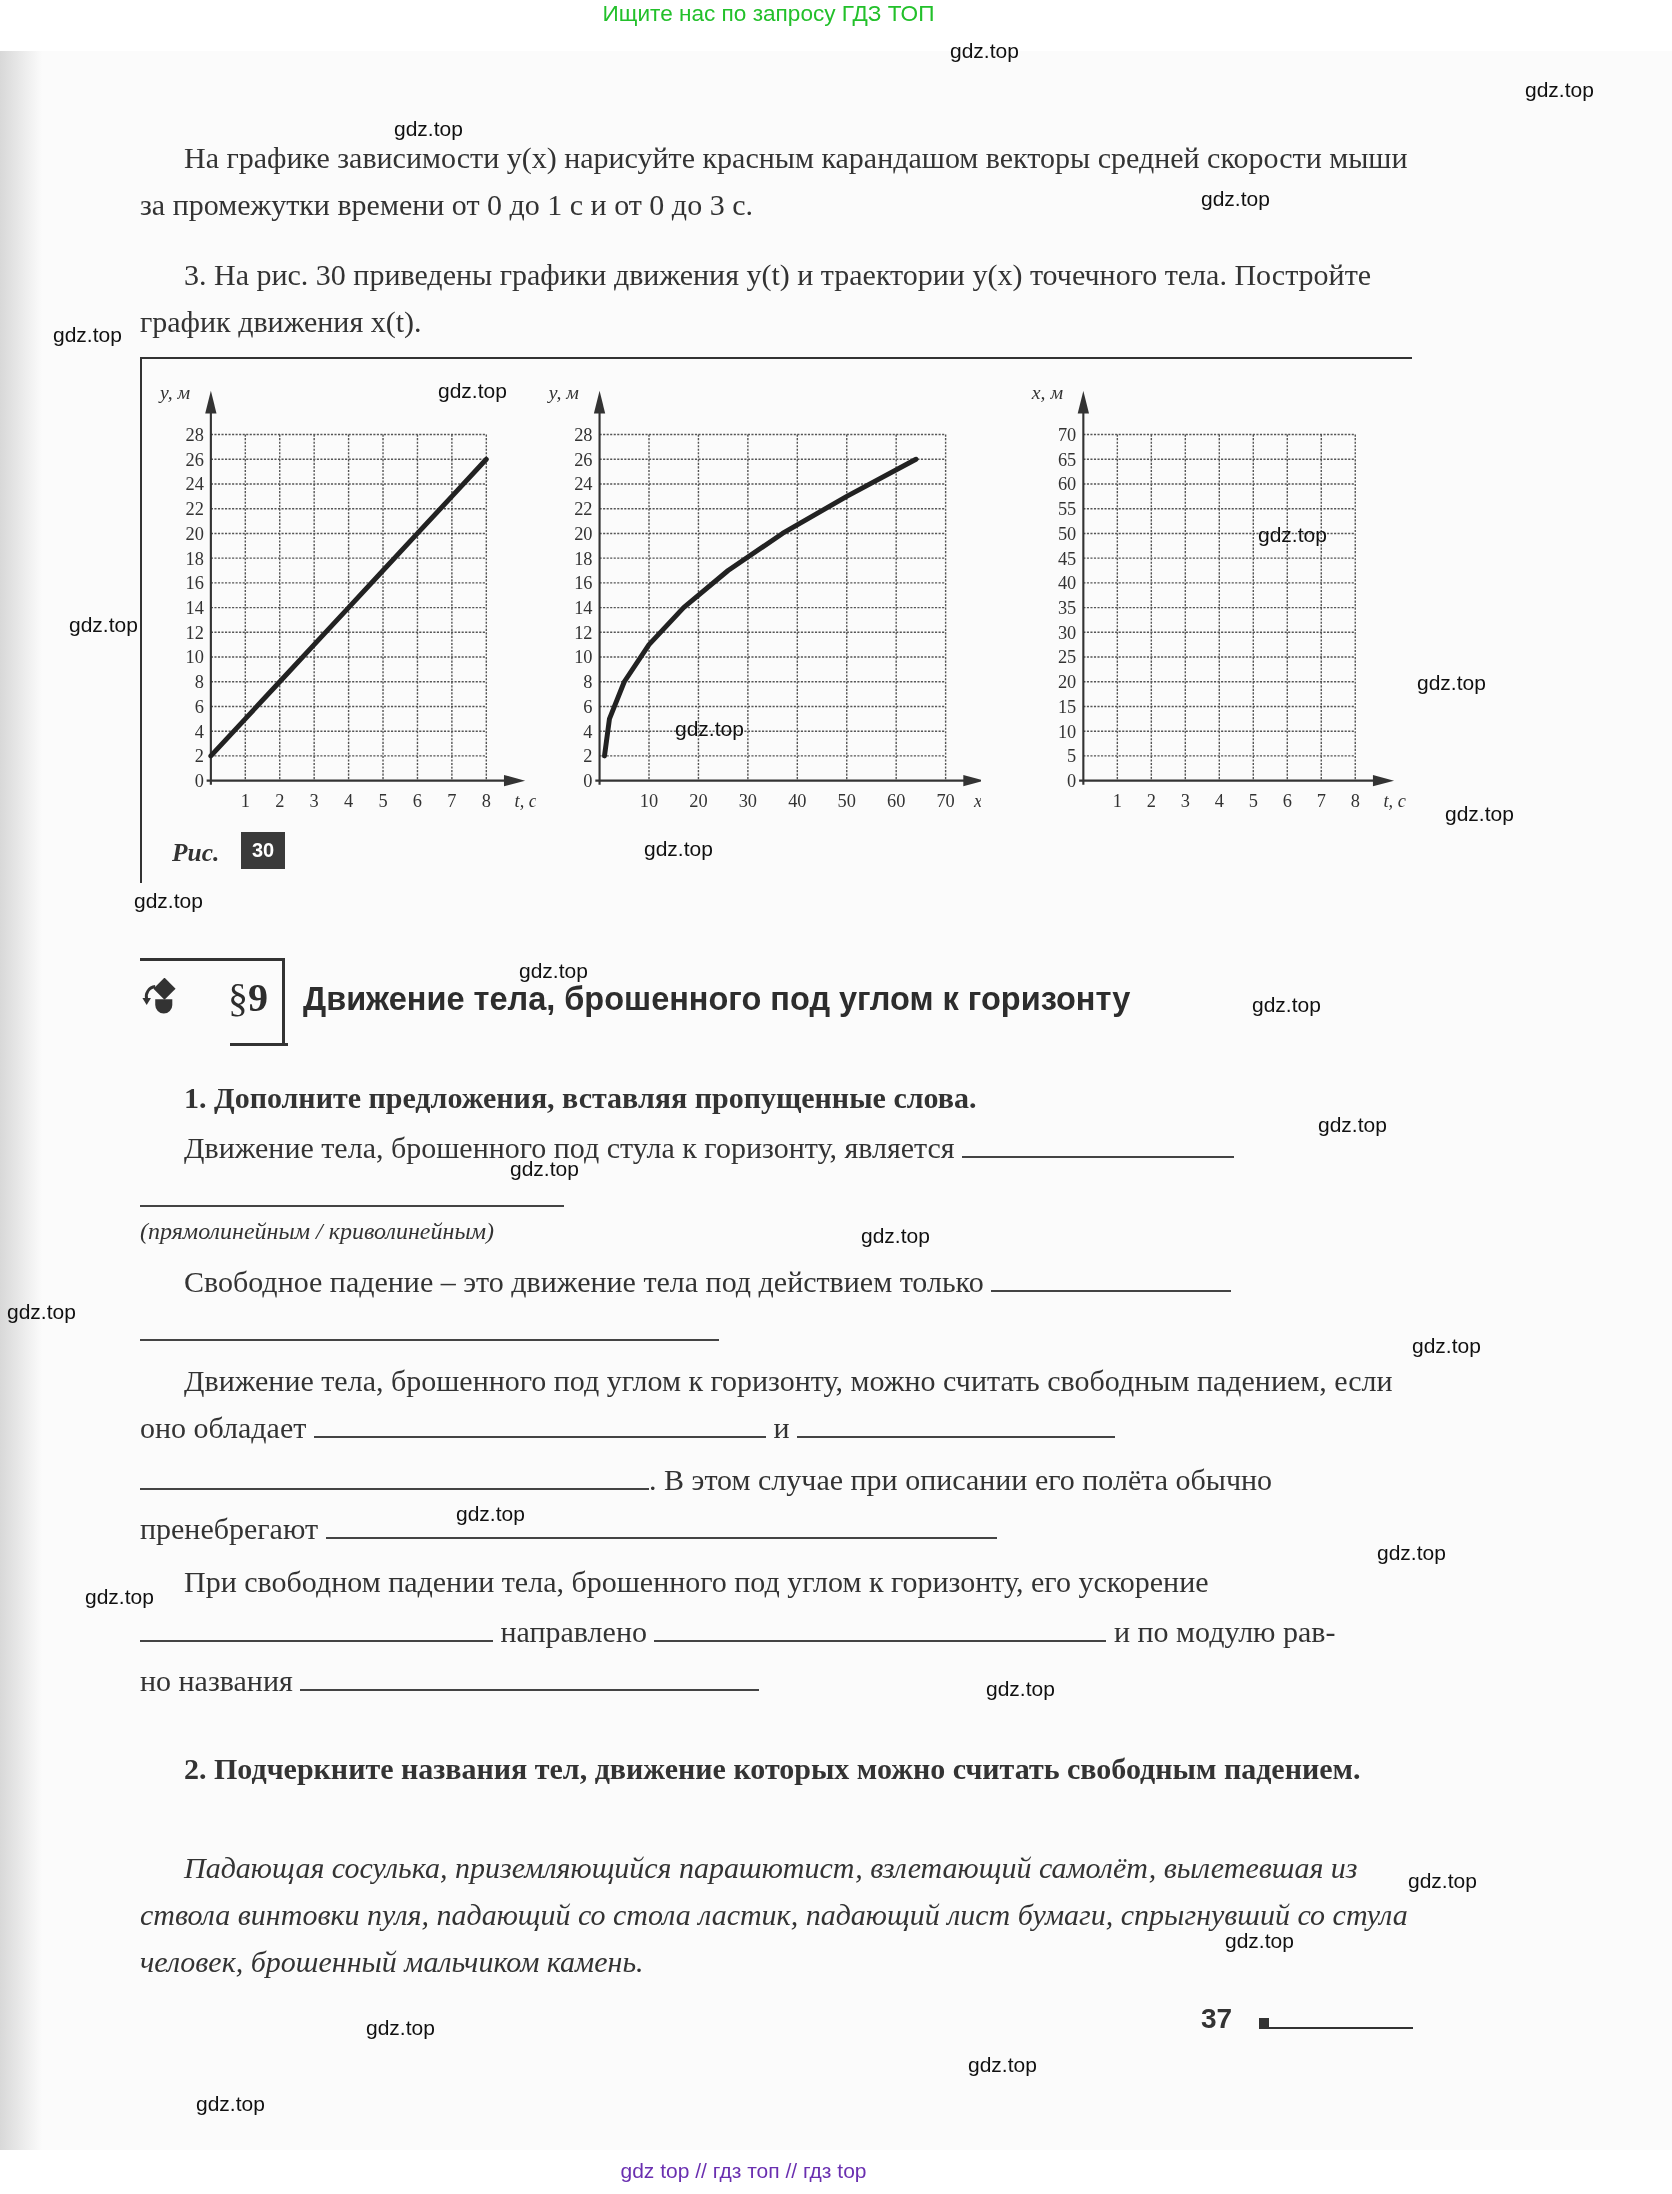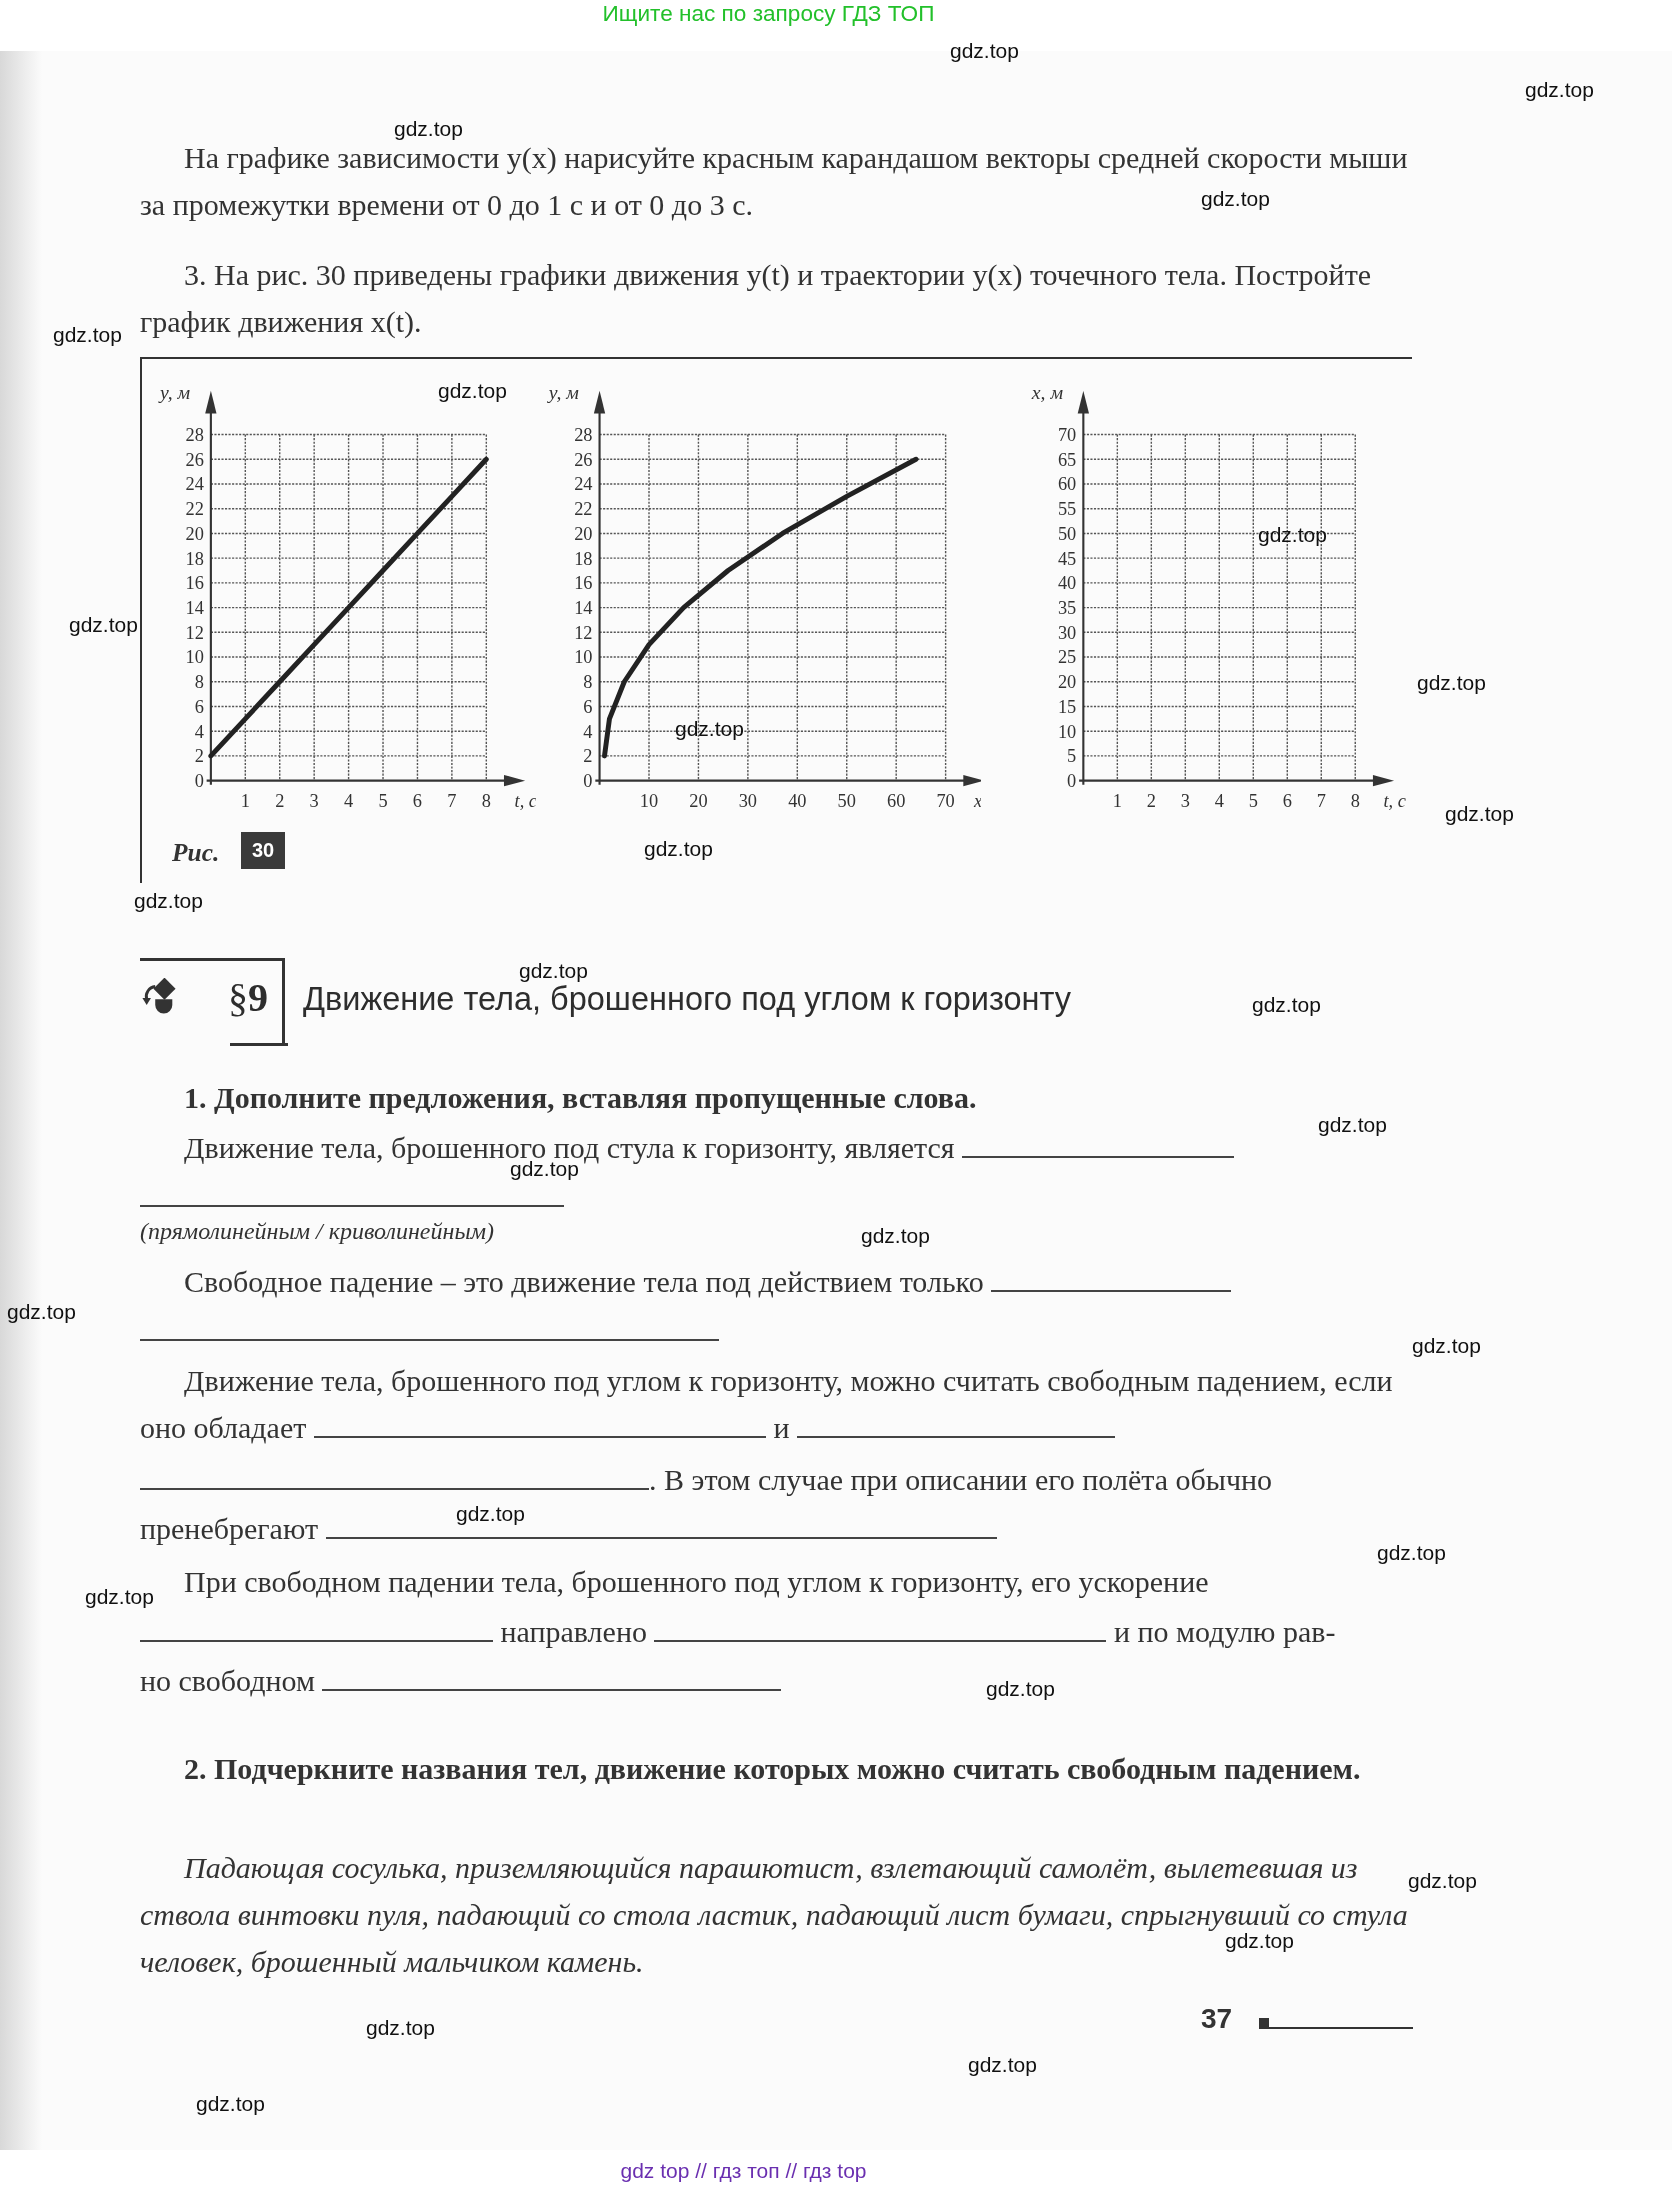--- a/index.html
+++ b/index.html
@@ -13,21 +13,21 @@
   .b{font-weight:bold;}
   .blank{display:inline-block;border-bottom:2.1px solid #444;height:7px;vertical-align:baseline;}
   .wm{position:absolute;font-family:"Liberation Sans",sans-serif;font-size:21px;color:#111;}
   .fig{position:absolute;left:140px;top:357px;width:1272px;height:526px;}
   .figframe{position:absolute;left:0;top:0;width:1272px;height:526px;border-left:2.8px solid #333;border-top:2.8px solid #333;box-sizing:border-box;}
   .chart{position:absolute;}
   .hdr{position:absolute;left:140px;top:958px;}
   .secbox{position:absolute;left:0;top:0;width:145px;height:88px;border-top:3.5px solid #333;border-right:3.5px solid #333;box-sizing:border-box;}
   .secbox-b{position:absolute;left:90px;top:85px;width:58px;border-bottom:3.5px solid #333;}
   .sec{position:absolute;left:88px;top:15.5px;font-size:40px;font-weight:bold;color:#2d2d2d;}
-  .sectitle{position:absolute;left:163px;top:22.6px;font-family:"Liberation Sans",sans-serif;font-weight:normal;font-size:32.5px;color:#2d2d2d;white-space:nowrap;}
+  .sectitle{position:absolute;left:163px;top:22.6px;font-family:"Liberation Sans",sans-serif;font-weight:bold;font-size:32.5px;color:#2d2d2d;white-space:nowrap;}
   .pageno{position:absolute;left:1201px;top:2003px;font-family:"Liberation Sans",sans-serif;font-weight:bold;font-size:28px;color:#333;}
   .pageline{position:absolute;left:1261px;top:2027px;width:152px;border-bottom:2.8px solid #333;}
   .pagesq{position:absolute;left:1259px;top:2018px;width:10px;height:11.3px;background:#333;}
   .footer{position:absolute;top:2159px;left:0;width:1487px;text-align:center;font-family:Liberation Sans, sans-serif;font-size:21px;color:#6a2fb0;}
   .fignum{position:absolute;left:101px;top:475px;width:44px;height:37px;background:#3a3a3a;color:#fff;font-family:"Liberation Sans",sans-serif;font-weight:bold;font-size:20px;text-align:center;line-height:37px;}
   .figlbl{position:absolute;left:32px;top:481px;font-style:italic;font-weight:bold;font-size:25.4px;color:#333;}
 </style>
 </head>
 <body>
 
@@ -265,21 +265,21 @@
 <div class="txt ind" style="top:1558px;">
   <span>При свободном падении тела, брошенного под углом к горизонту, его ускорение</span>
 </div>
 <div class="txt" style="top:1608px;">
   <span class="blank" style="width:353px;"></span>
   <span>направлено</span>
   <span class="blank" style="width:452px;"></span>
   <span>и по модулю рав-</span>
 </div>
 <div class="txt" style="top:1657px;">
-  <span>но свободном</span>
+  <span>но названия</span>
   <span class="blank" style="width:459px;"></span>
 </div>
 
 <div class="txt ind b" style="top:1745px;">2. Подчеркните названия тел, движение которых можно считать свободным падением.</div>
 <div class="txt ind it" style="top:1844px;">Падающая сосулька, приземляющийся парашютист, взлетающий самолёт, вылетевшая из ствола винтовки пуля, падающий со стола ластик, падающий лист бумаги, спрыгнувший со стула человек, брошенный мальчиком камень.</div>
 
 <span class="pageno">37</span>
 <div class="pagesq"></div>
 <div class="pageline"></div>
 

